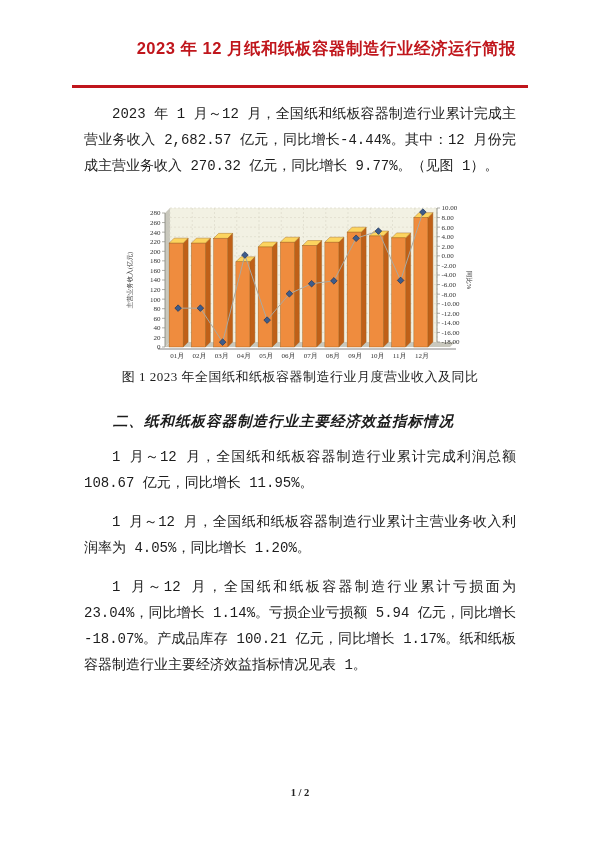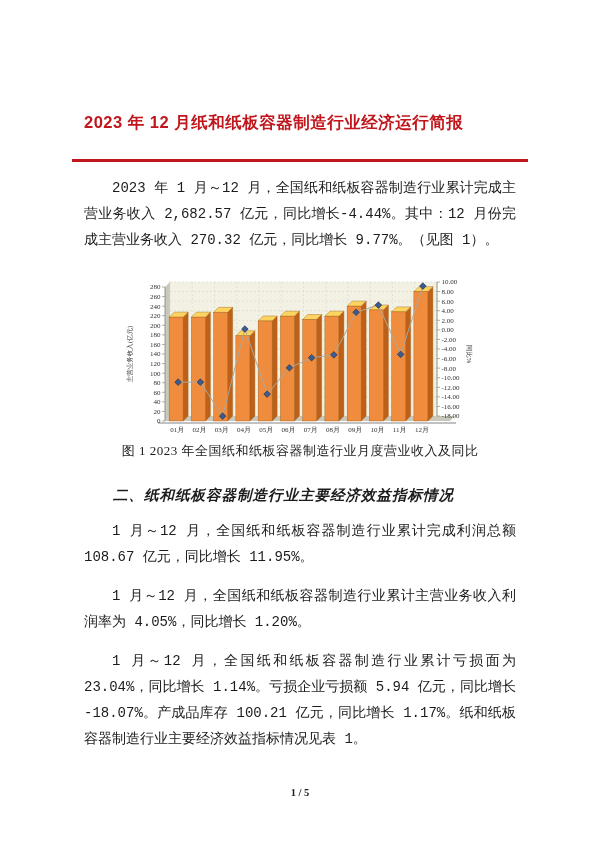--- a/index.html
+++ b/index.html
@@ -3,21 +3,21 @@
 <meta charset="utf-8">
 <style>
   html,body{margin:0;padding:0;}
   body{
     width:600px;height:848px;position:relative;background:#ffffff;
     font-family:"Liberation Serif", serif;color:#1c1c1c;overflow:hidden;
   }
   .page{position:absolute;inset:0;background:#fff;}
   .content{padding:0 84px;}
   .doc-title{
-    margin:112px 0 0;text-align:left;color:#C0161C;
+    margin:38px 0 0;text-align:right;color:#C0161C;
     font-family:"Liberation Sans", sans-serif;
     font-size:16.5px;font-weight:bold;letter-spacing:0.5px;
   }
   .title-rule{height:3px;background:#C0161C;margin:25px -12px 0;}
   .sec-heading{
     margin:23px 0 0;font-size:14.5px;font-weight:bold;
     text-indent:2em;letter-spacing:1px;
   }
   .para{
     margin:13px 0 0;font-size:14px;line-height:26px;
@@ -210,14 +210,14 @@
     <div class="sec-heading" style="margin-top:26px;font-style:italic;">二、纸和纸板容器制造行业主要经济效益指标情况</div>
 
     <p class="para">1 月～12 月，全国纸和纸板容器制造行业累计完成利润总额 108.67 亿元，同比增长 11.95%。</p>
 
     <p class="para">1 月～12 月，全国纸和纸板容器制造行业累计主营业务收入利润率为 4.05%，同比增长 1.20%。</p>
 
     <p class="para">1 月～12 月，全国纸和纸板容器制造行业累计亏损面为 23.04%，同比增长 1.14%。亏损企业亏损额 5.94 亿元，同比增长 -18.07%。产成品库存 100.21 亿元，同比增长 1.17%。纸和纸板容器制造行业主要经济效益指标情况见表 1。</p>
 
   </div>
 
-  <div class="page-footer">1 / 5</div>
+  <div class="page-footer">1 / 2</div>
 </div>
 
 </body></html>

